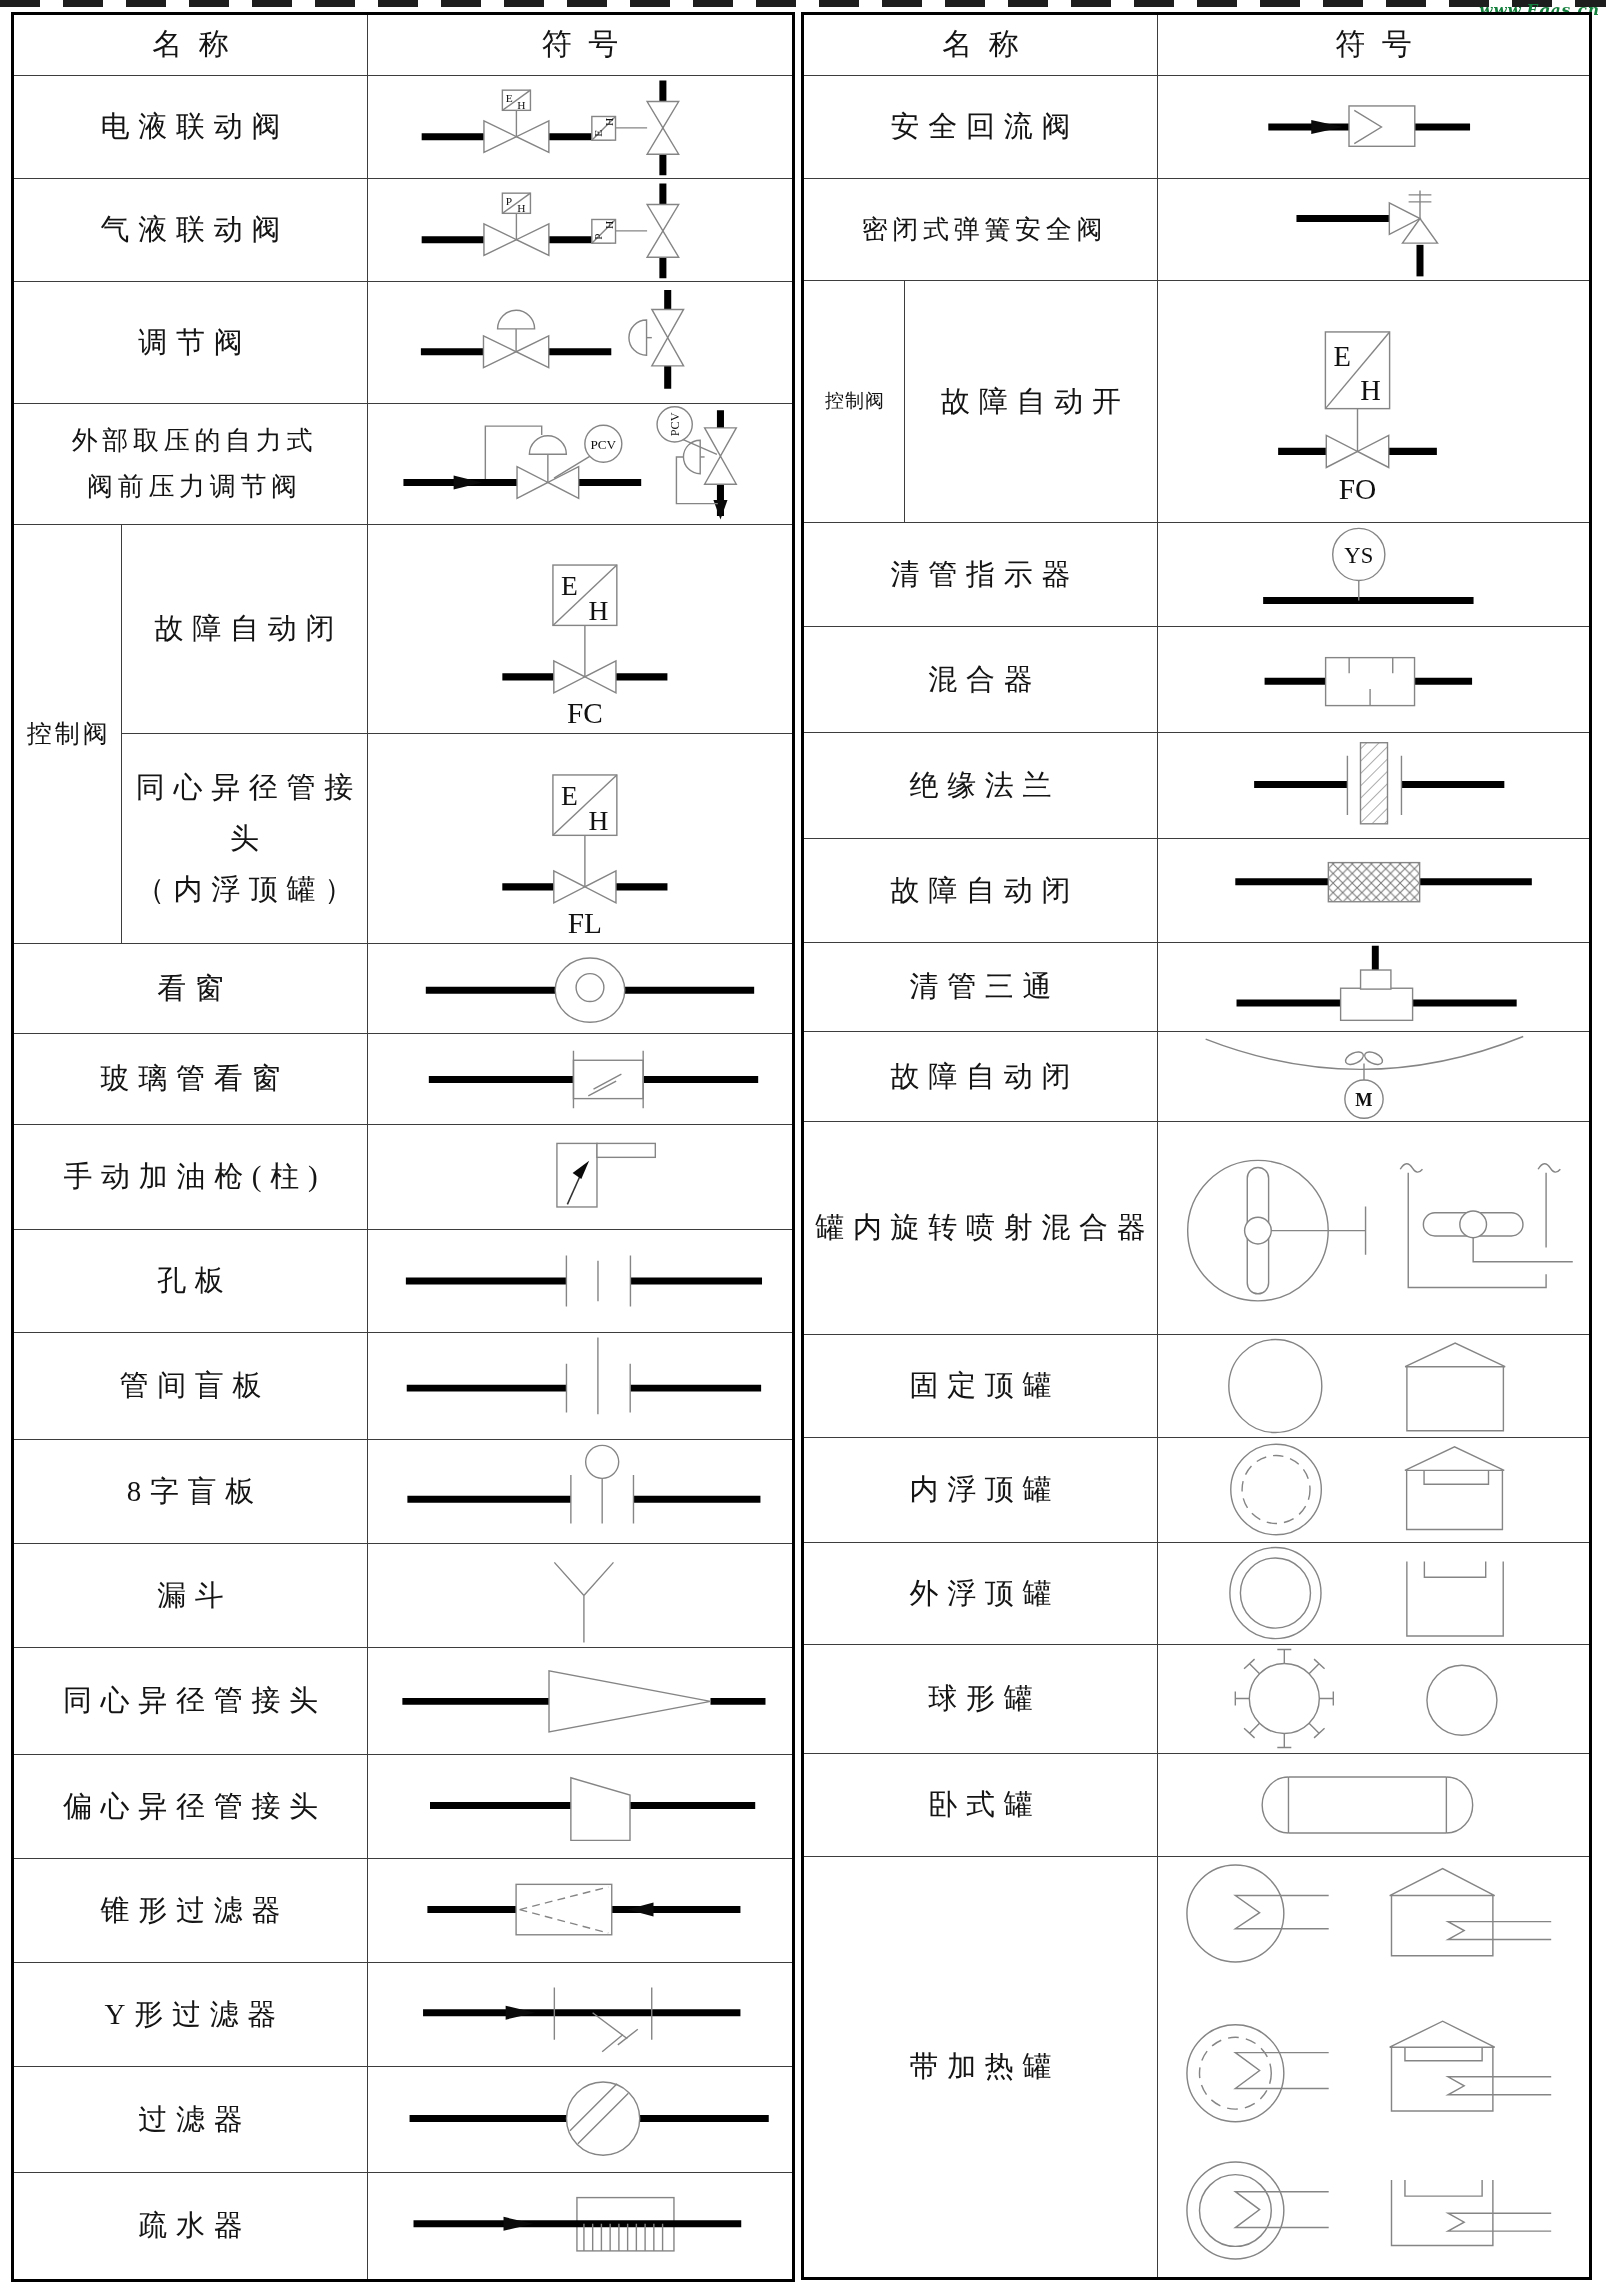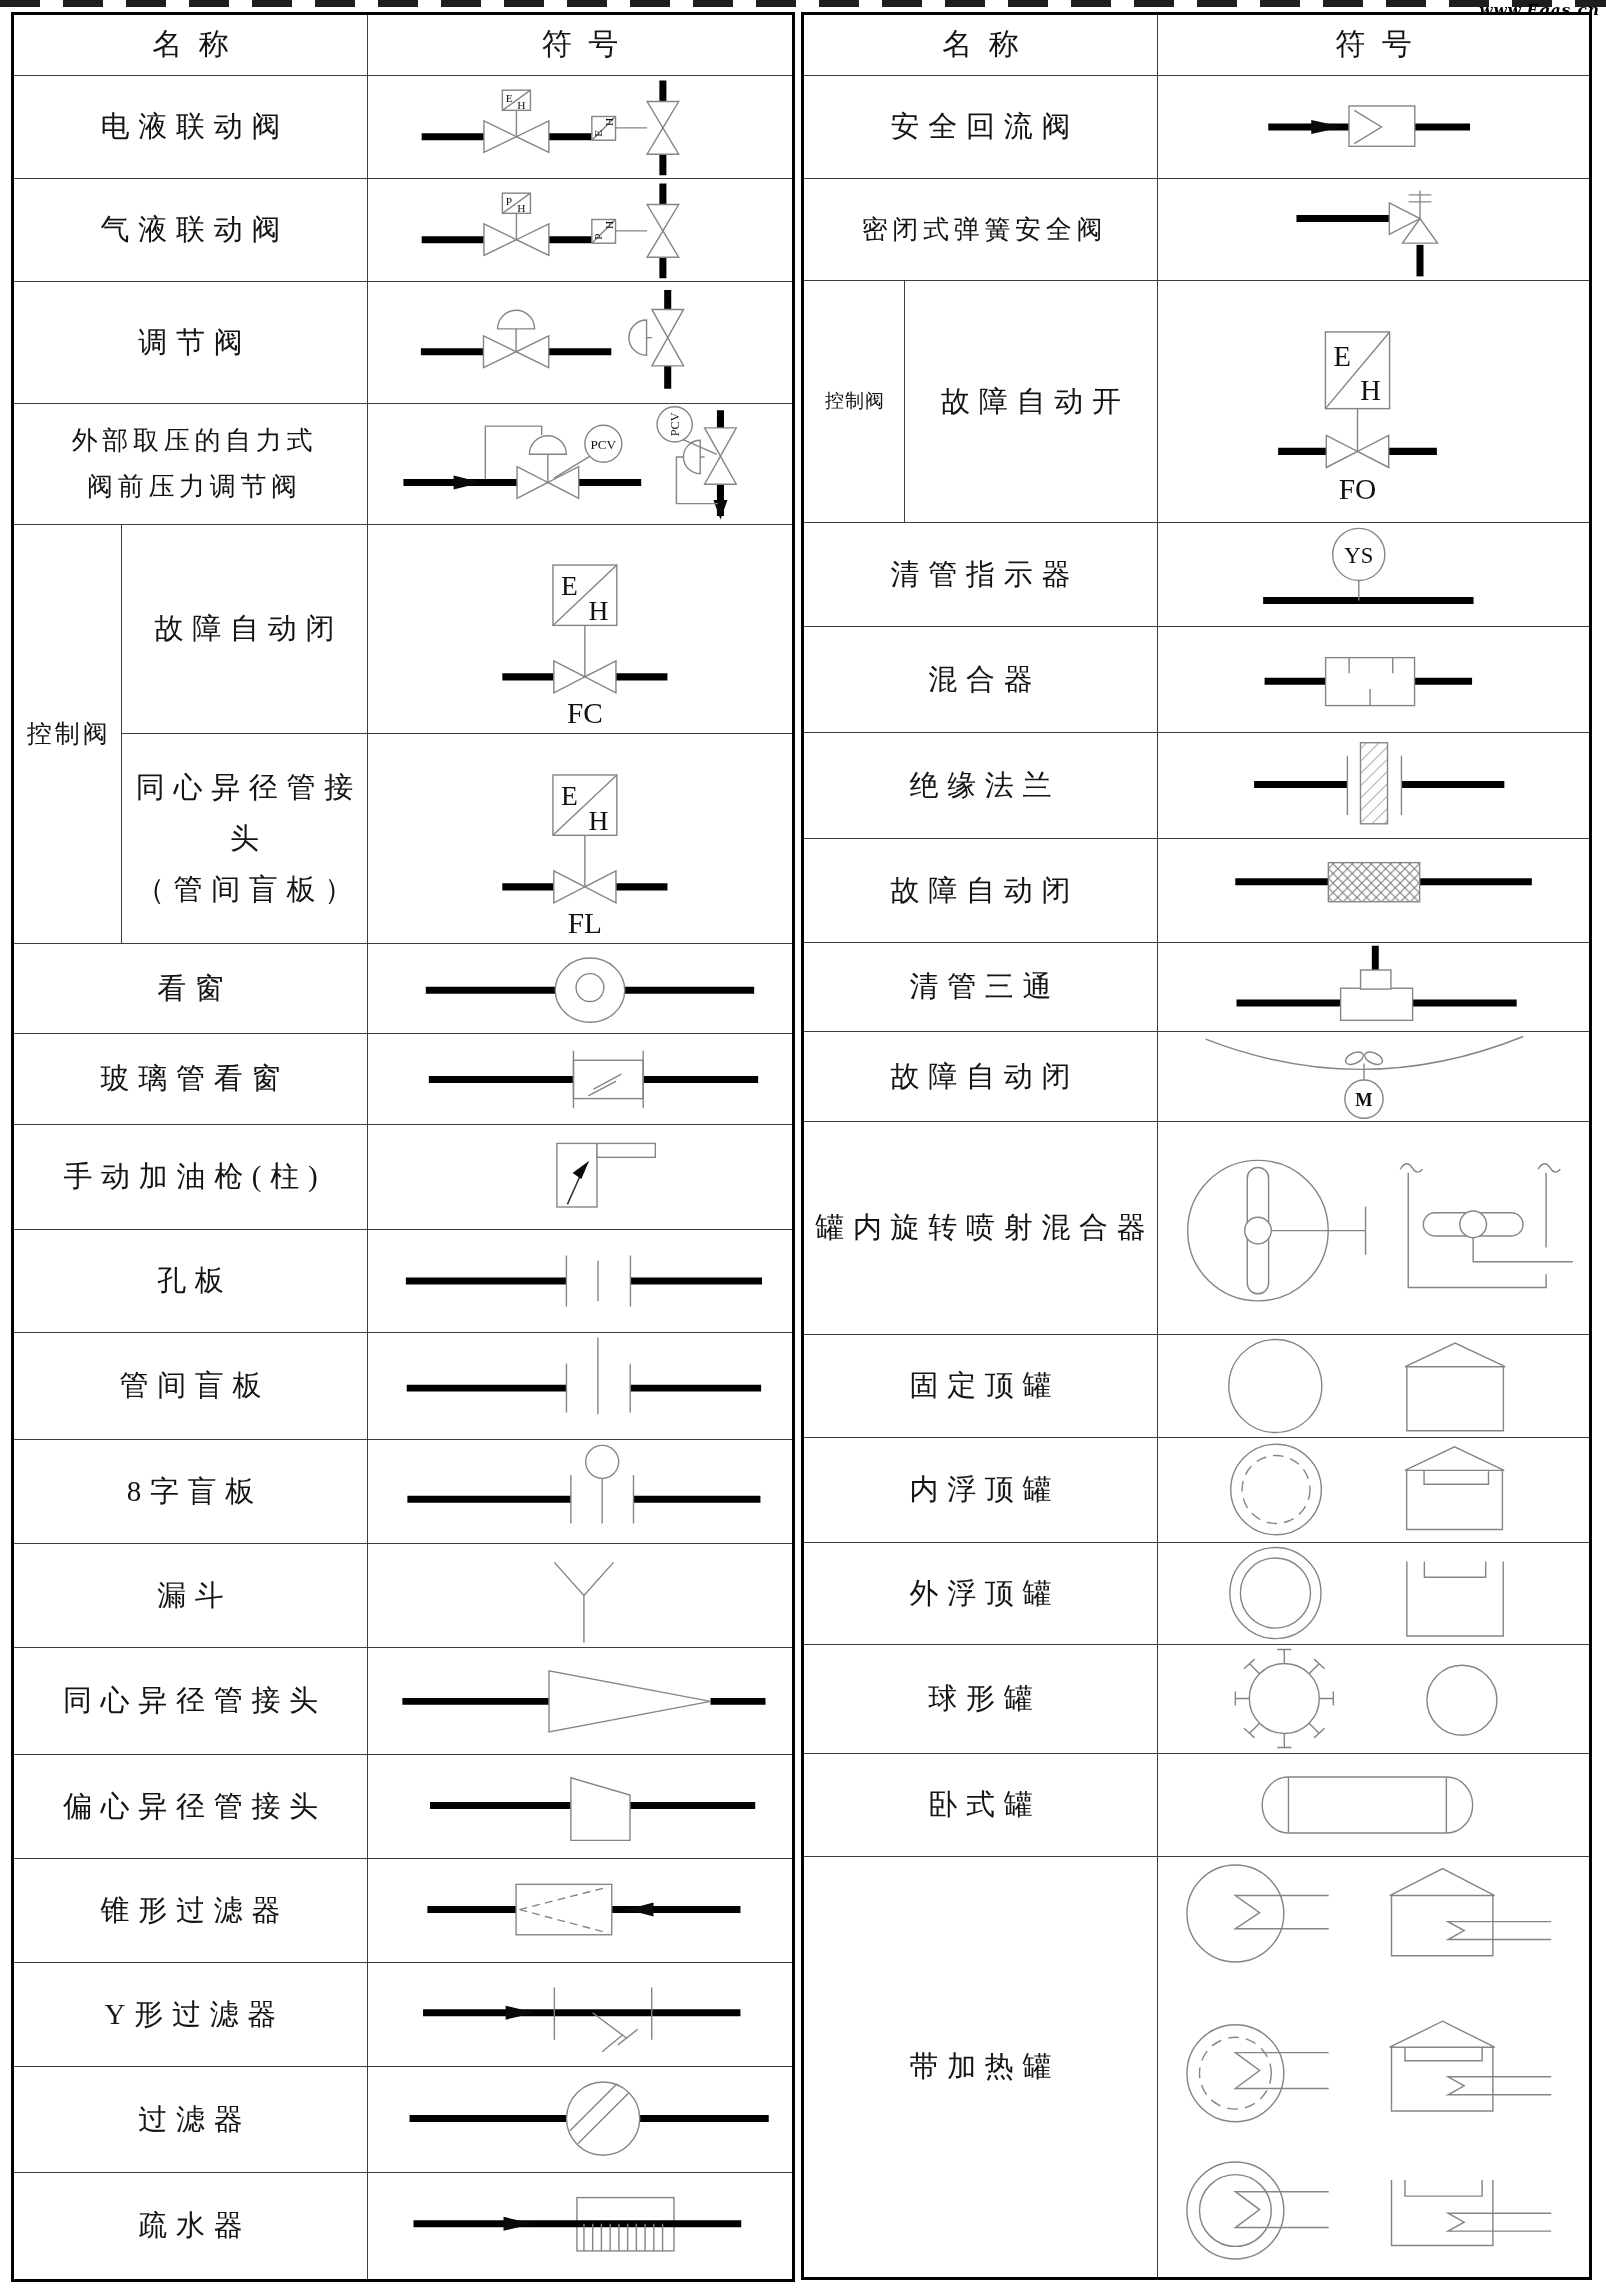--- a/index.html
+++ b/index.html
@@ -1,21 +1,21 @@
 <!DOCTYPE html>
 <html style="font-size:14.5px"><head>
 <meta charset="utf-8">
 <style>
   html,body{margin:0;padding:0}
   body{width:1607px;height:2290px;background:#fff;position:relative;
        font-family:"Liberation Serif",serif;color:#141414;overflow:hidden}
   .top-dash{position:absolute;top:0;left:0;width:1607px;height:7.2px;
        background:repeating-linear-gradient(90deg,#1e1e1e 0 40px,transparent 40px 63px)}
   .watermark{position:absolute;top:0.9px;right:7.2px;font-family:"DejaVu Serif",serif;
-       font-style:italic;font-weight:bold;font-size:15.4px;color:#000000;letter-spacing:0.9px}
+       font-style:italic;font-weight:bold;font-size:15.4px;color:#15803d;letter-spacing:0.9px}
   table.tbl{border-collapse:collapse;table-layout:fixed;position:absolute;background:#fff;
        border:3.6px solid #000}
   .tbl td{border:1.8px solid #3d3d3d;padding:0;text-align:center;vertical-align:middle;overflow:hidden}
   td.hd{font-size:30px;letter-spacing:.55em;padding-left:.55em}
   td.name{font-size:29px;letter-spacing:.3em;padding-left:.3em;line-height:1.75}
   td.name.sm{font-size:26px;letter-spacing:.18em}
   td.grp{font-size:25px;letter-spacing:.12em;padding-left:.1em}
   td.grp.sm{font-size:19px;letter-spacing:.05em}
   td.sym{background:#fff}
   svg.s{display:block;margin:0 auto}
@@ -173,21 +173,21 @@
       <polygon class="tnf" points="206,152 206,188 241,170"></polygon>
             <polygon class="tnf" points="276,152 276,188 241,170"></polygon>
       <text x="241" y="222" font-size="33" text-anchor="middle">FC</text>
     </svg>
   </td>
 </tr>
 
 <tr style="height:210px">
   <td class="name">
     <div>同心异径管接头</div>
-    <div>（管间盲板）</div>
+    <div>（内浮顶罐）</div>
   </td>
   <td class="sym">
     <svg class="s" viewBox="0 0 471 232" width="422" height="206">
       <rect class="tnf" x="205" y="45" width="72" height="68"></rect>
             <path class="tn" d="M205 113L277 45"></path>
       <text x="214" y="79" font-size="31">E</text>
       <text x="245" y="107" font-size="31">H</text>
       <path class="tn" d="M241 113V171"></path>
       <path class="tk" d="M148 171H206M276 171H334"></path>
       <polygon class="tnf" points="206,153 206,189 241,171"></polygon>

